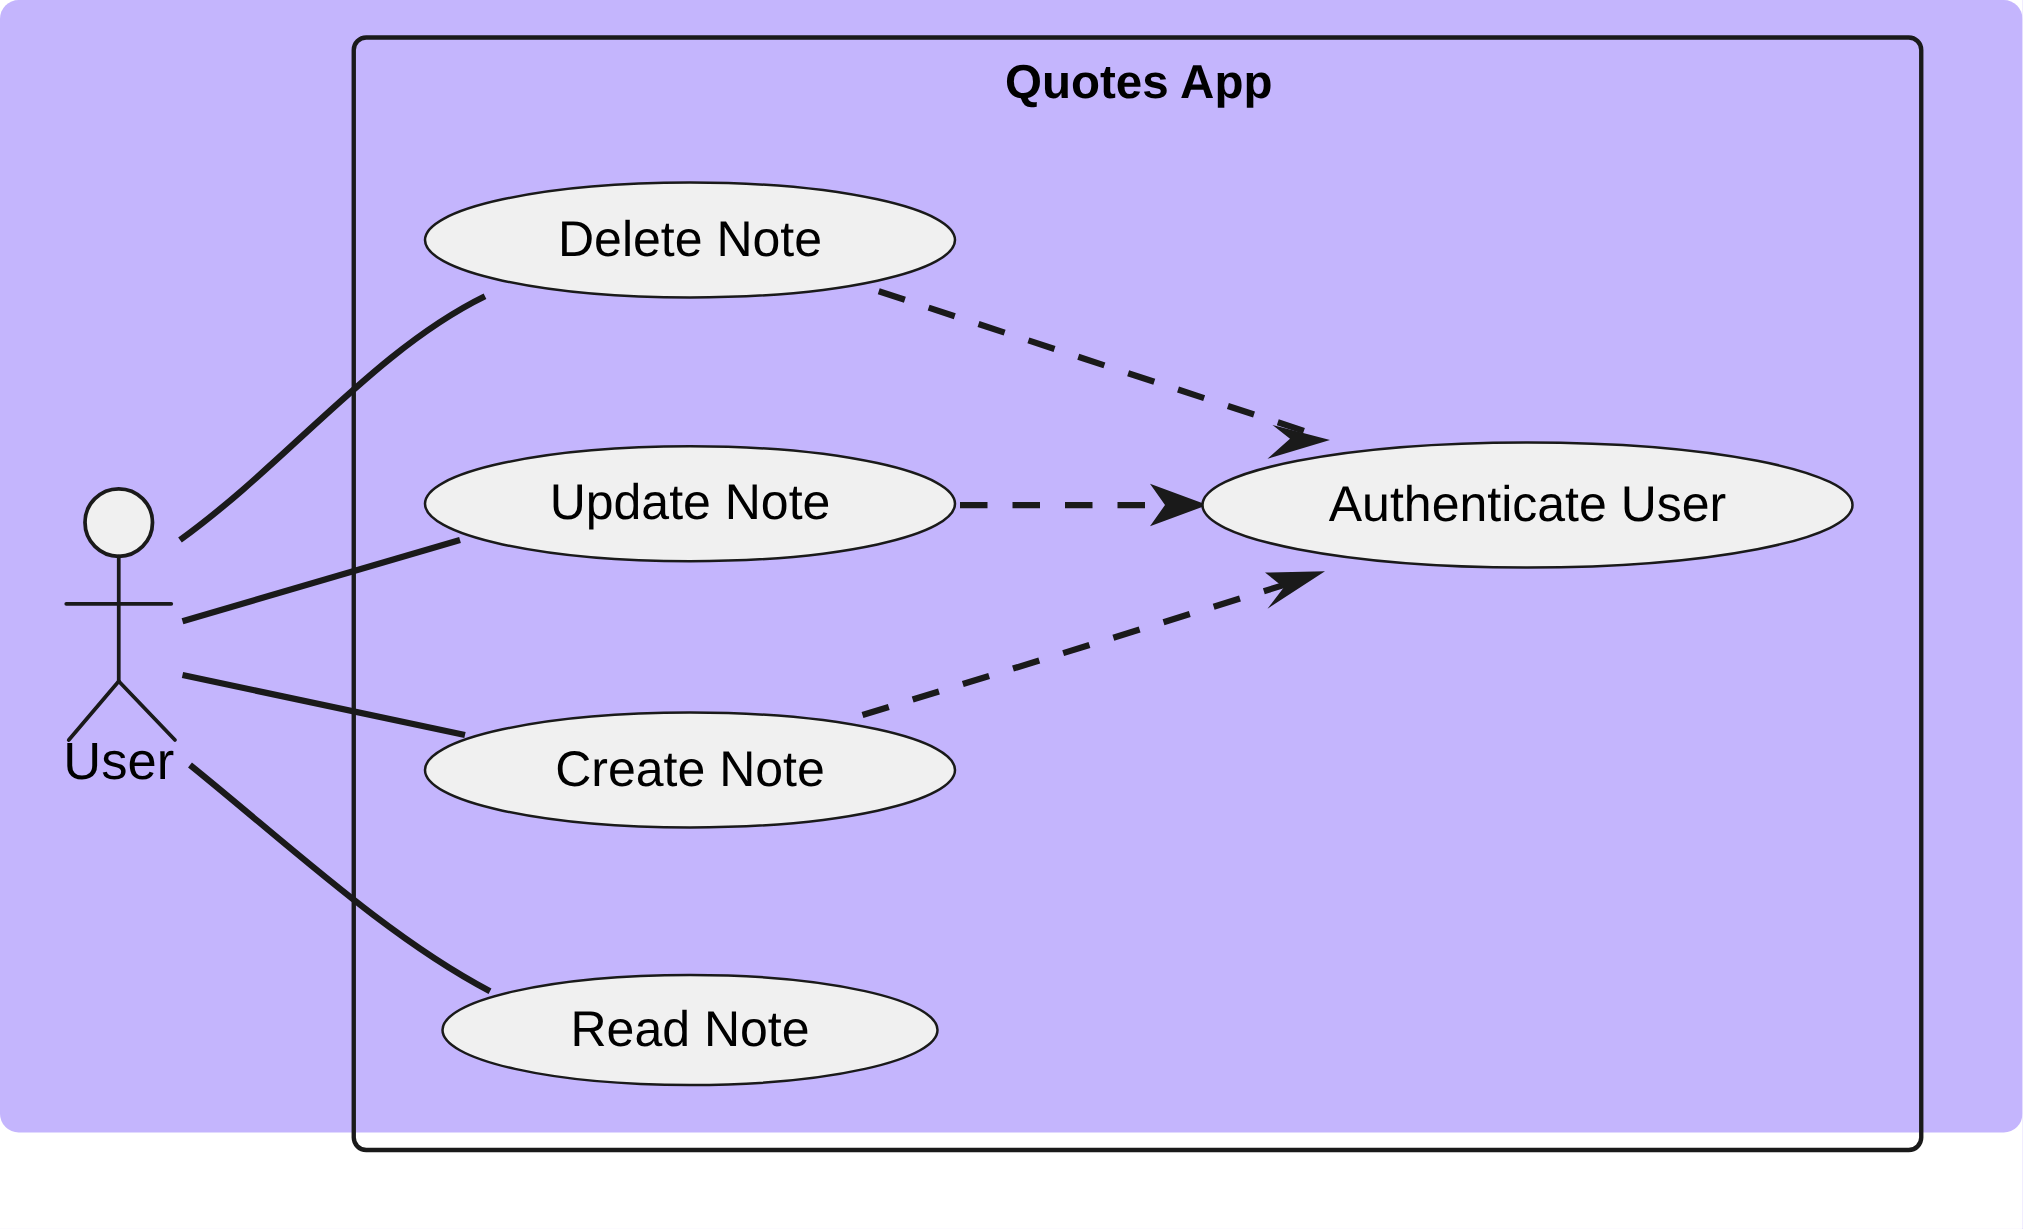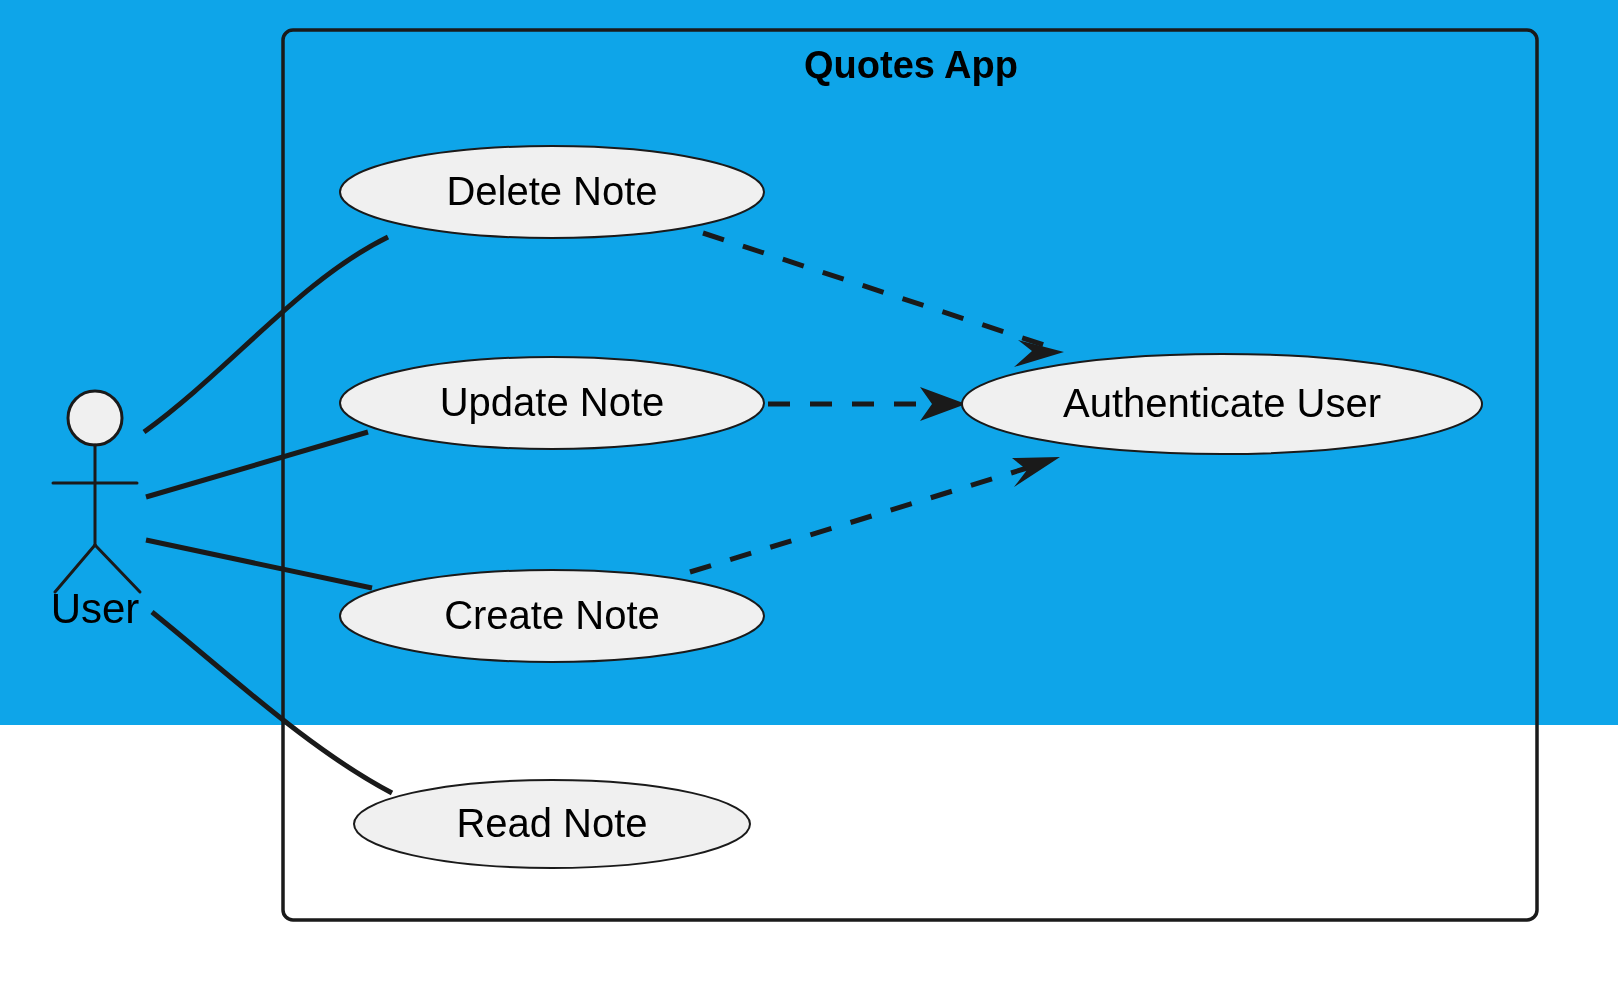--- a/index.html
+++ b/index.html
@@ -9,22 +9,23 @@
   }
   body {
     width: 1618px;
     height: 983px;
     font-family: "Liberation Sans", sans-serif;
     overflow: hidden;
   }
   #diagram-root {
     position: relative;
     width: 1618px;
-    height: 725px;
-    background: #0ea5e9;
+    height: 906px;
+    background: #c4b5fd;
+    border-radius: 15px;
   }
   svg.diagram-canvas {
     display: block;
     width: 1618px;
     height: 983px;
   }
   .boundary-rect {
     fill: none;
     stroke: #1a1a1a;
     stroke-width: 3.5;

